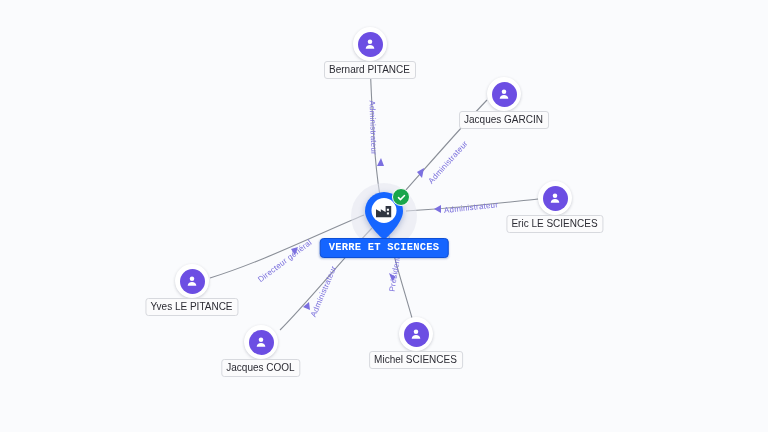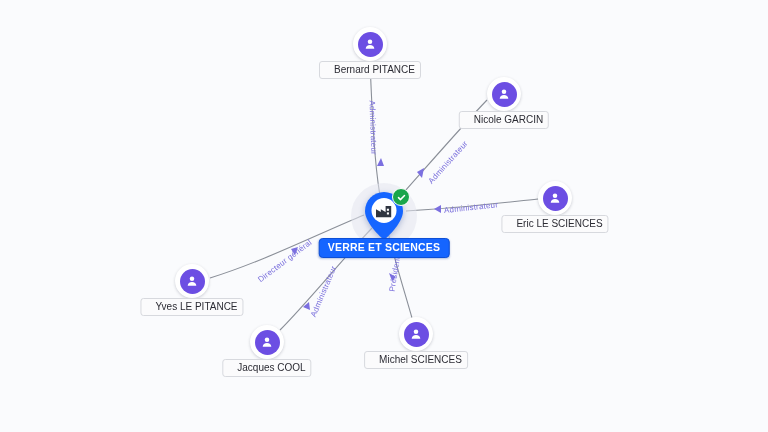--- a/index.html
+++ b/index.html
@@ -41,21 +41,21 @@
     background:#6c4ee3;
     display:flex;align-items:center;justify-content:center;
   }
   .person .av svg{width:14px;height:14px;display:block;}
   .person .name{
     position:absolute;left:50%;top:34px;
     transform:translateX(-50%);
     background:#fbfbfc;
     border:1px solid #d7d9de;
     border-radius:3px;
-    padding:2px 5px 3px 14px;
+    padding:2px 5px 3px 4px;
     font-size:10px;
     color:#2b2b33;
     white-space:nowrap;
     line-height:11px;
     z-index:4;
   }
 
   
   .company{position:absolute;z-index:5;}
   .company .halo{
@@ -94,20 +94,21 @@
     border-radius:4px;
     color:#ffffff;
     font-size:10.5px;
     font-weight:bold;
     letter-spacing:.2px;
     padding:3px 8px 4px 8px;
     white-space:nowrap;
     line-height:11px;
     box-shadow:0 1px 2px rgba(20,60,160,.3);
     z-index:8;
+    font-family:Liberation Mono, monospace;
   }
 </style>
 </head>
 <body>
 
 <div id="graph">
 
   <svg class="edges" viewBox="0 0 768 432">
 
     <path d="M370,62 C372,110 374,160 380,196"></path>
@@ -150,21 +151,21 @@
 
   <div class="person" style="left:487px;top:77px;">
     <div class="ring">
       <div class="av">
         <svg viewBox="0 0 24 24" aria-hidden="true">
             <circle cx="12" cy="8" r="3.9" fill="#fff"></circle>
             <path d="M4.6 20c0-4.1 3.3-6.4 7.4-6.4s7.4 2.3 7.4 6.4z" fill="#fff"></path>
           </svg>
       </div>
     </div>
-    <div class="name">Nicole GARCIN</div>
+    <div class="name">Jacques GARCIN</div>
   </div>
 
   <div class="person" style="left:538px;top:181px;">
     <div class="ring">
       <div class="av">
         <svg viewBox="0 0 24 24" aria-hidden="true">
             <circle cx="12" cy="8" r="3.9" fill="#fff"></circle>
             <path d="M4.6 20c0-4.1 3.3-6.4 7.4-6.4s7.4 2.3 7.4 6.4z" fill="#fff"></path>
           </svg>
       </div>
@@ -177,21 +178,21 @@
       <div class="av">
         <svg viewBox="0 0 24 24" aria-hidden="true">
             <circle cx="12" cy="8" r="3.9" fill="#fff"></circle>
             <path d="M4.6 20c0-4.1 3.3-6.4 7.4-6.4s7.4 2.3 7.4 6.4z" fill="#fff"></path>
           </svg>
       </div>
     </div>
     <div class="name">Yves LE PITANCE</div>
   </div>
 
-  <div class="person" style="left:250px;top:325px;">
+  <div class="person" style="left:244px;top:325px;">
     <div class="ring">
       <div class="av">
         <svg viewBox="0 0 24 24" aria-hidden="true">
             <circle cx="12" cy="8" r="3.9" fill="#fff"></circle>
             <path d="M4.6 20c0-4.1 3.3-6.4 7.4-6.4s7.4 2.3 7.4 6.4z" fill="#fff"></path>
           </svg>
       </div>
     </div>
     <div class="name">Jacques COOL</div>
   </div>

